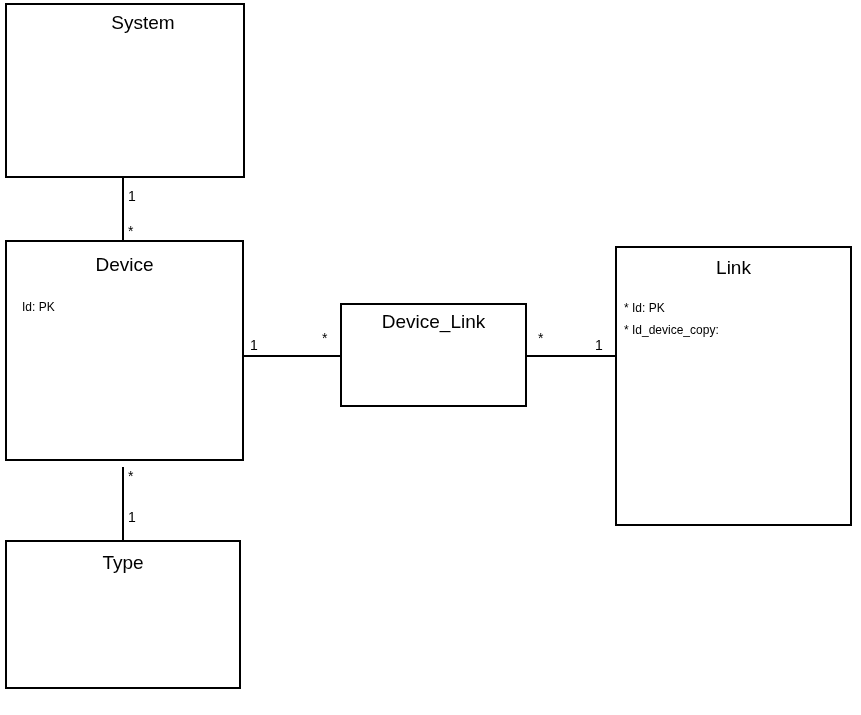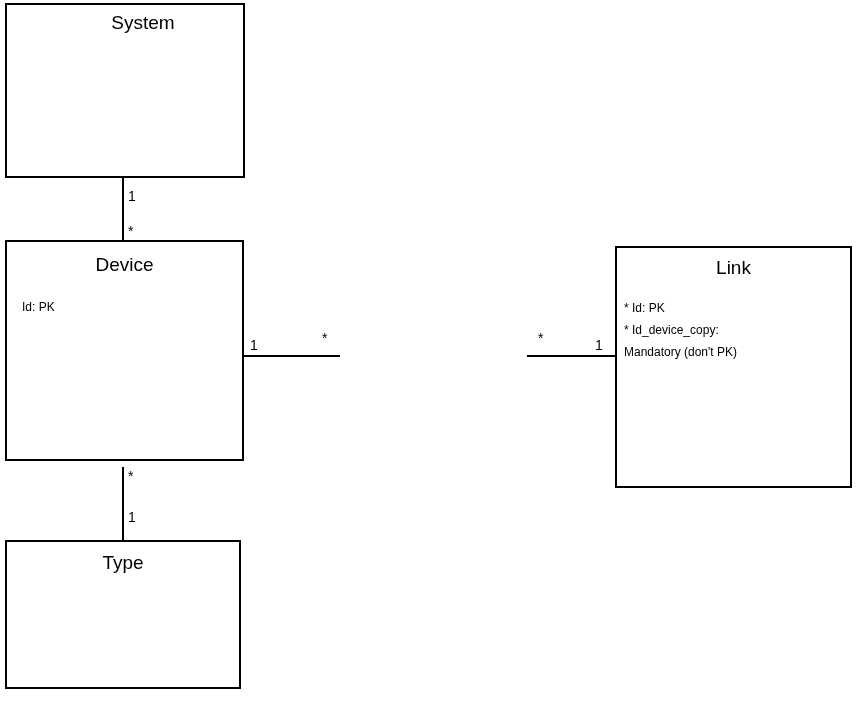--- a/index.html
+++ b/index.html
@@ -51,21 +51,21 @@
   #entity-system      { left: 5px;   top: 3px;   width: 240px; height: 175px; padding-left: 36px; }
   #entity-system .entity-title { margin-top: 7px; }
 
   #entity-device      { left: 5px;   top: 240px; width: 239px; height: 221px; }
   #entity-device .entity-title { margin-top: 12px; }
   #entity-device .attrs { left: 15px; top: 58px; }
 
   #entity-device-link { left: 340px; top: 303px; width: 187px; height: 104px; }
   #entity-device-link .entity-title { margin-top: 6px; }
 
-  #entity-link        { left: 615px; top: 246px; width: 237px; height: 242px; }
+  #entity-link        { left: 615px; top: 246px; width: 237px; height: 280px; }
   #entity-link .entity-title { margin-top: 9px; }
   #entity-link .attrs { left: 7px; top: 49px; line-height: 22px; }
 
   #entity-type        { left: 5px;   top: 540px; width: 236px; height: 149px; }
   #entity-type .entity-title { margin-top: 10px; }
 
   
   #conn-system-device     { left: 122px; top: 178px; width: 2px;  height: 68px; }
   #conn-device-devicelink { left: 244px; top: 355px; width: 96px; height: 2px; }
   #conn-devicelink-link   { left: 527px; top: 355px; width: 88px; height: 2px; }
@@ -107,27 +107,29 @@
     <div class="entity-title">System</div>
   </div>
 
   <div class="entity" id="entity-device">
     <div class="entity-title">Device</div>
     <div class="attrs">
       <div>Id: PK</div>
     </div>
   </div>
 
+  <div class="entity" id="entity-device-link">
+    <div class="entity-title">Device_Link</div>
+  </div>
 
   <div class="entity" id="entity-link">
     <div class="entity-title">Link</div>
     <div class="attrs">
       <div>* Id: PK</div>
       <div>* Id_device_copy:</div>
-      <div>Mandatory (don't PK)</div>
     </div>
   </div>
 
   <div class="entity" id="entity-type">
     <div class="entity-title">Type</div>
   </div>
 
 </div>
 
 </body></html>

